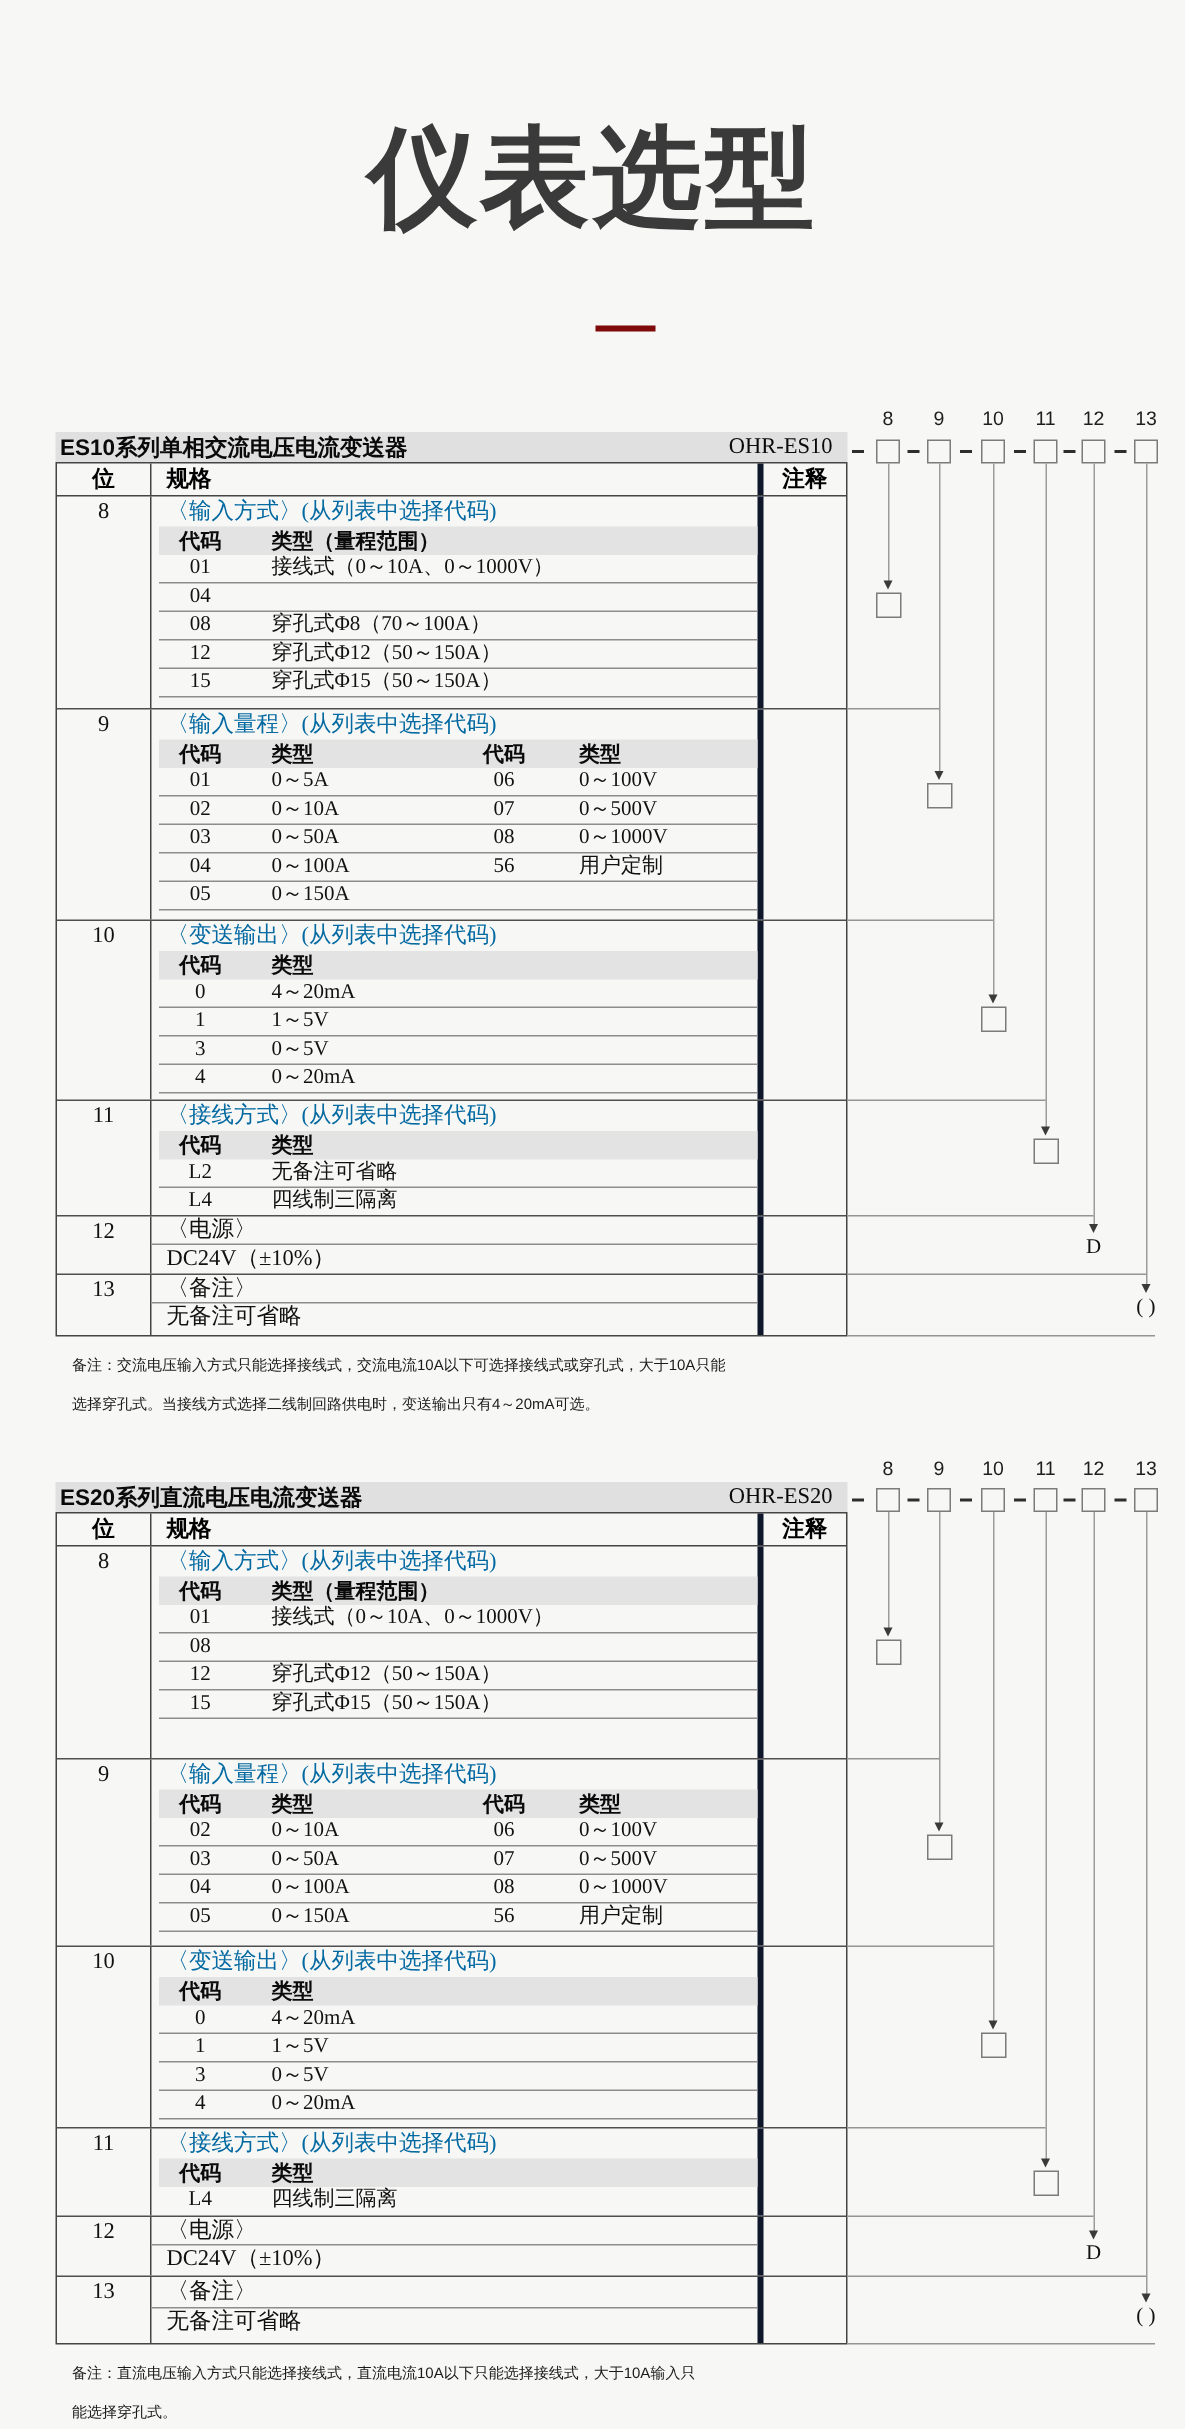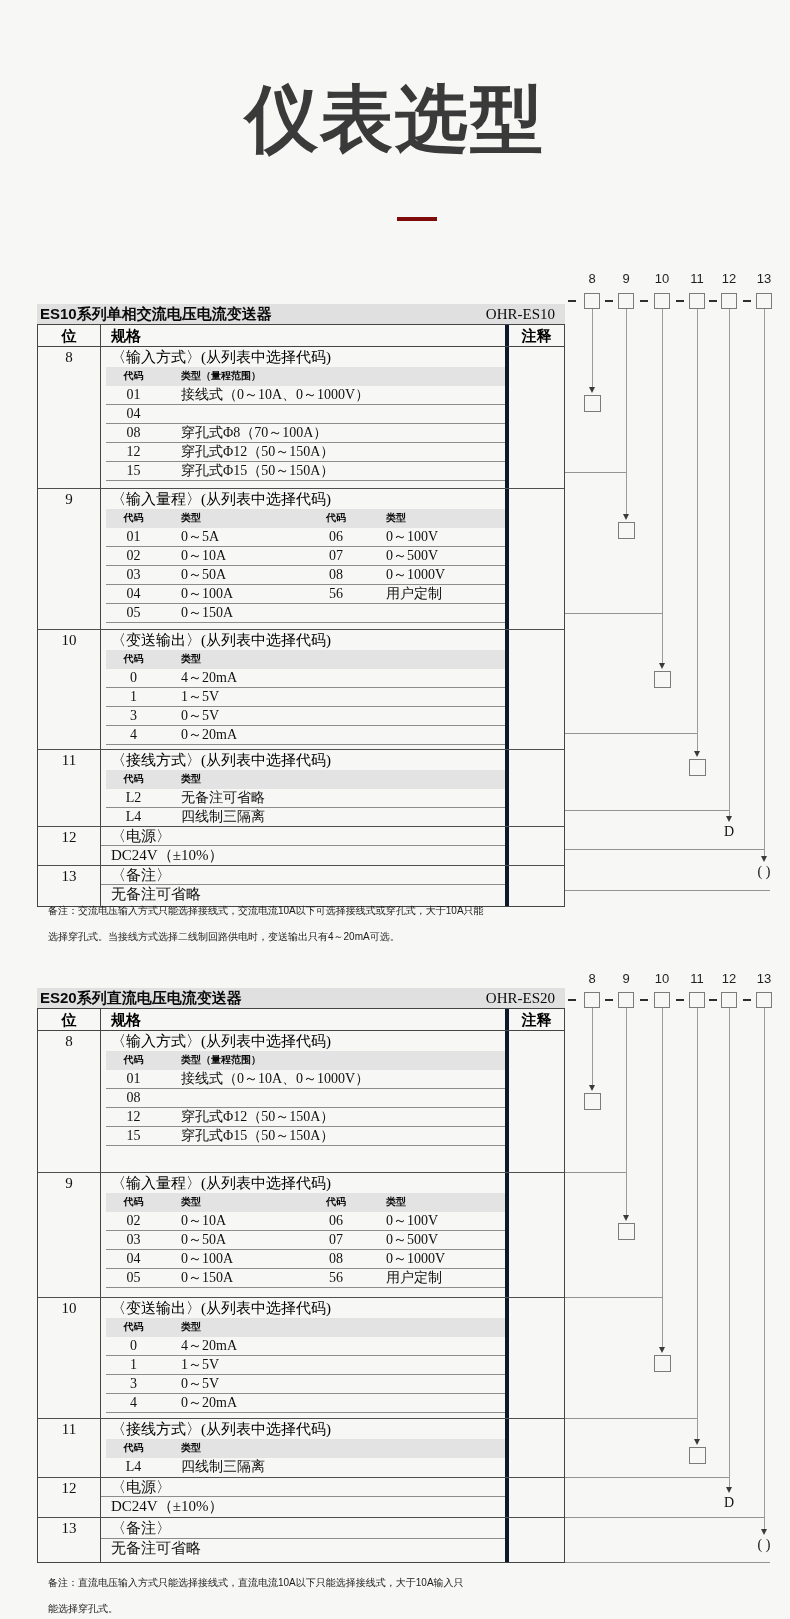--- a/index.html
+++ b/index.html
@@ -34,37 +34,37 @@
   .col-head .c-pos { text-align: center; font-weight: bold; font-size: 15px; line-height: 21px; }
   .col-head .c-spec { padding-left: 10px; font-weight: bold; font-size: 15px; line-height: 21px; }
   .col-head .c-note { text-align: center; font-weight: bold; font-size: 15px; line-height: 21px; }
   .block { border-bottom: 1px solid #4f4f4f; }
   .block.last { border-bottom: none; }
   .digit {
     text-align: center; padding-top: 2px; font-size: 15px; color: #111;
     font-family: "Liberation Serif", "DejaVu Serif", serif;
   }
   .btitle {
-    height: 20px; line-height: 21px; padding-left: 10px; font-size: 15px; color: #000000;
+    height: 20px; line-height: 21px; padding-left: 10px; font-size: 15px; color: #0369a1;
     font-family: "Liberation Serif", "DejaVu Serif", serif; white-space: nowrap;
   }
   .subtable { margin-left: 5px; width: 403px; }
   .srow { display: grid; height: 19px; border-bottom: 1px solid #8d8d8d; }
   .srow.noline { border-bottom: none; }
   .srow.shead { background: #e3e3e3; border-bottom: none; }
   .scell { line-height: 18px; white-space: nowrap; overflow: hidden; }
   .scell.code {
     text-align: center; font-size: 14px; color: #111;
     font-family: "Liberation Serif", "DejaVu Serif", serif;
   }
   .scell.type {
     padding-left: 20px; font-size: 14px; color: #111;
     font-family: "Liberation Serif", "DejaVu Serif", serif;
   }
-  .shead .scell { font-family: "Liberation Sans", "DejaVu Sans", sans-serif; font-weight: bold; font-size: 10px; color: #0a0a0a; }
+  .shead .scell { font-family: "Liberation Sans", "DejaVu Sans", sans-serif; font-weight: bold; font-size: 14px; color: #0a0a0a; }
   .line {
     line-height: 19px; padding-left: 10px; font-size: 15px; color: #111;
     font-family: "Liberation Serif", "DejaVu Serif", serif; white-space: nowrap;
   }
   .line.sep { border-bottom: 1px solid #8d8d8d; }
 
   
   .diagram { position: absolute; left: 0; top: 0; width: 790px; height: 1619px; pointer-events: none; }
   .dlabel { position: absolute; width: 28px; text-align: center; font-size: 13px; color: #1e1e1e; }
   .dbox { position: absolute; width: 16px; height: 16px; border: 1px solid #7b7b7b; }
@@ -89,21 +89,21 @@
   }
 </style>
 </head>
 <body>
 
 <div id="canvas">
 
   <div class="page-title">仪表选型</div>
   <div class="accent-dash" style="background: rgb(127, 10, 10);"></div>
 
-  <div class="sel-table" id="table0" style="top:304px">
+  <div class="sel-table" id="table0" style="top:288px">
     <div class="band">
       <span class="band-name">ES10系列单相交流电压电流变送器</span>
       <span class="band-model">OHR-ES10</span>
     </div>
     <div class="frame" id="frame0" style="height: 583px;">
       <div class="col-head t-grid">
         <div class="c-pos">位</div>
         <div class="c-spec">规格</div>
         <div class="c-note">注释</div>
       </div>

